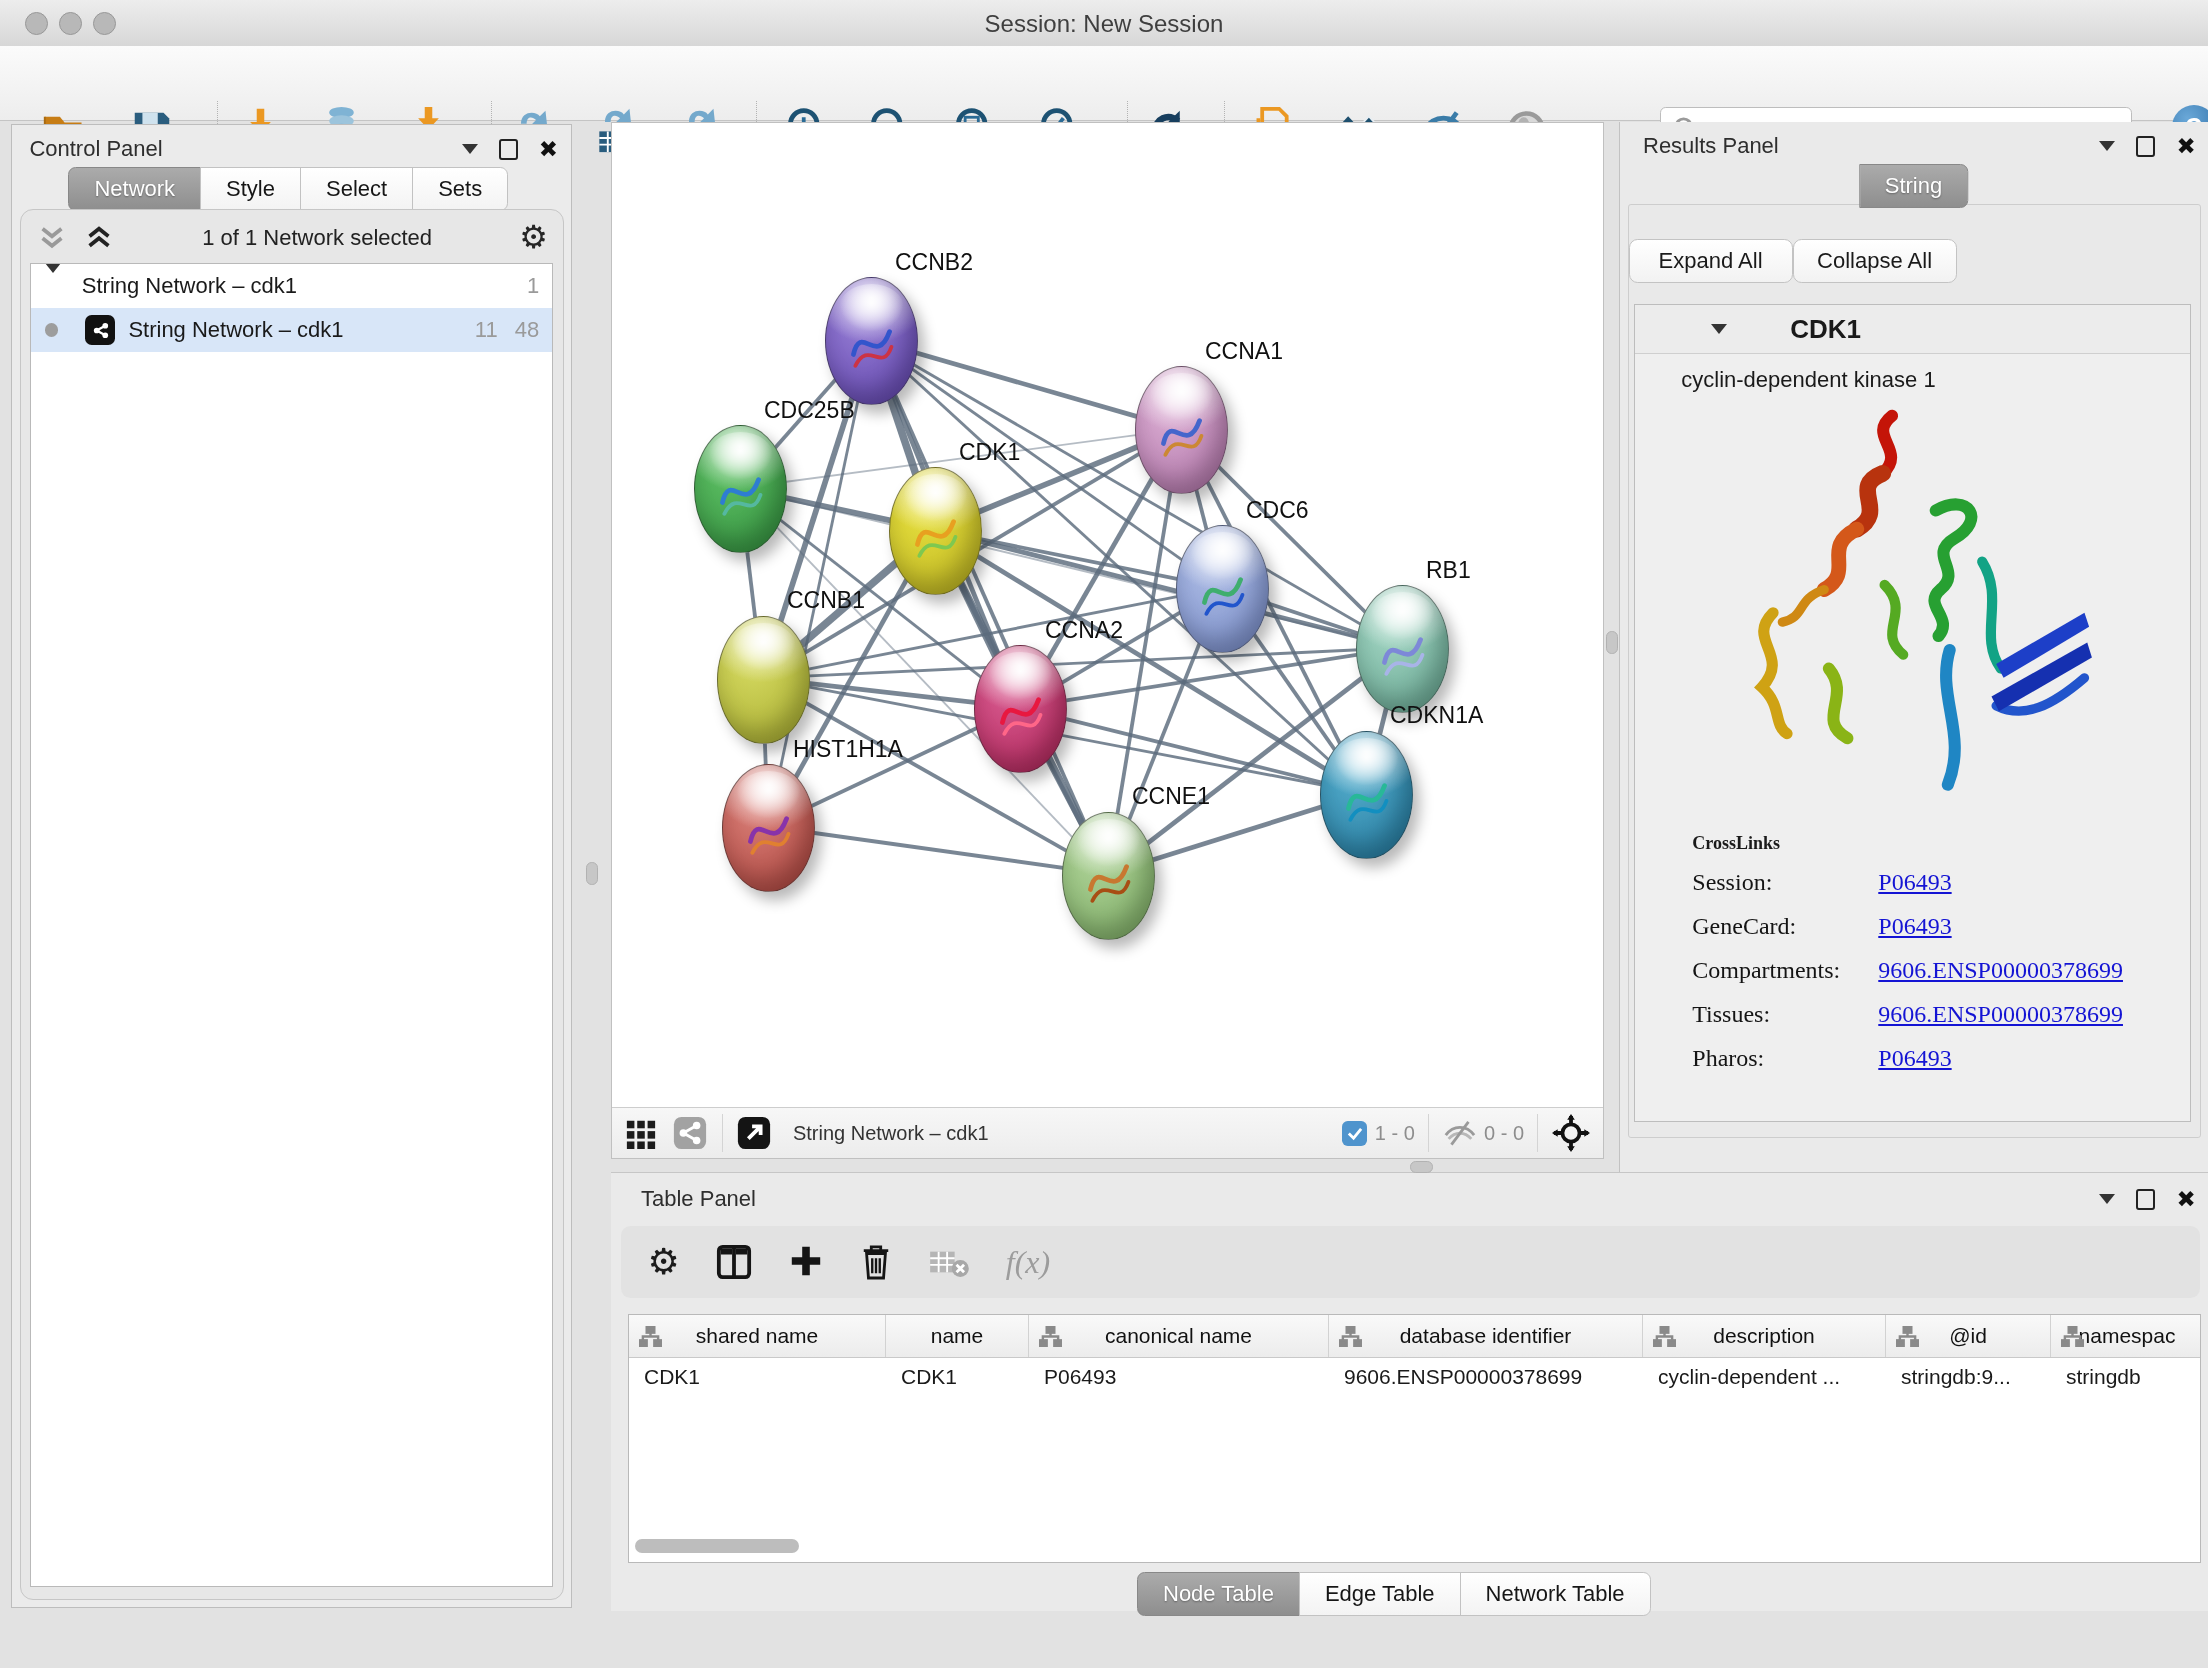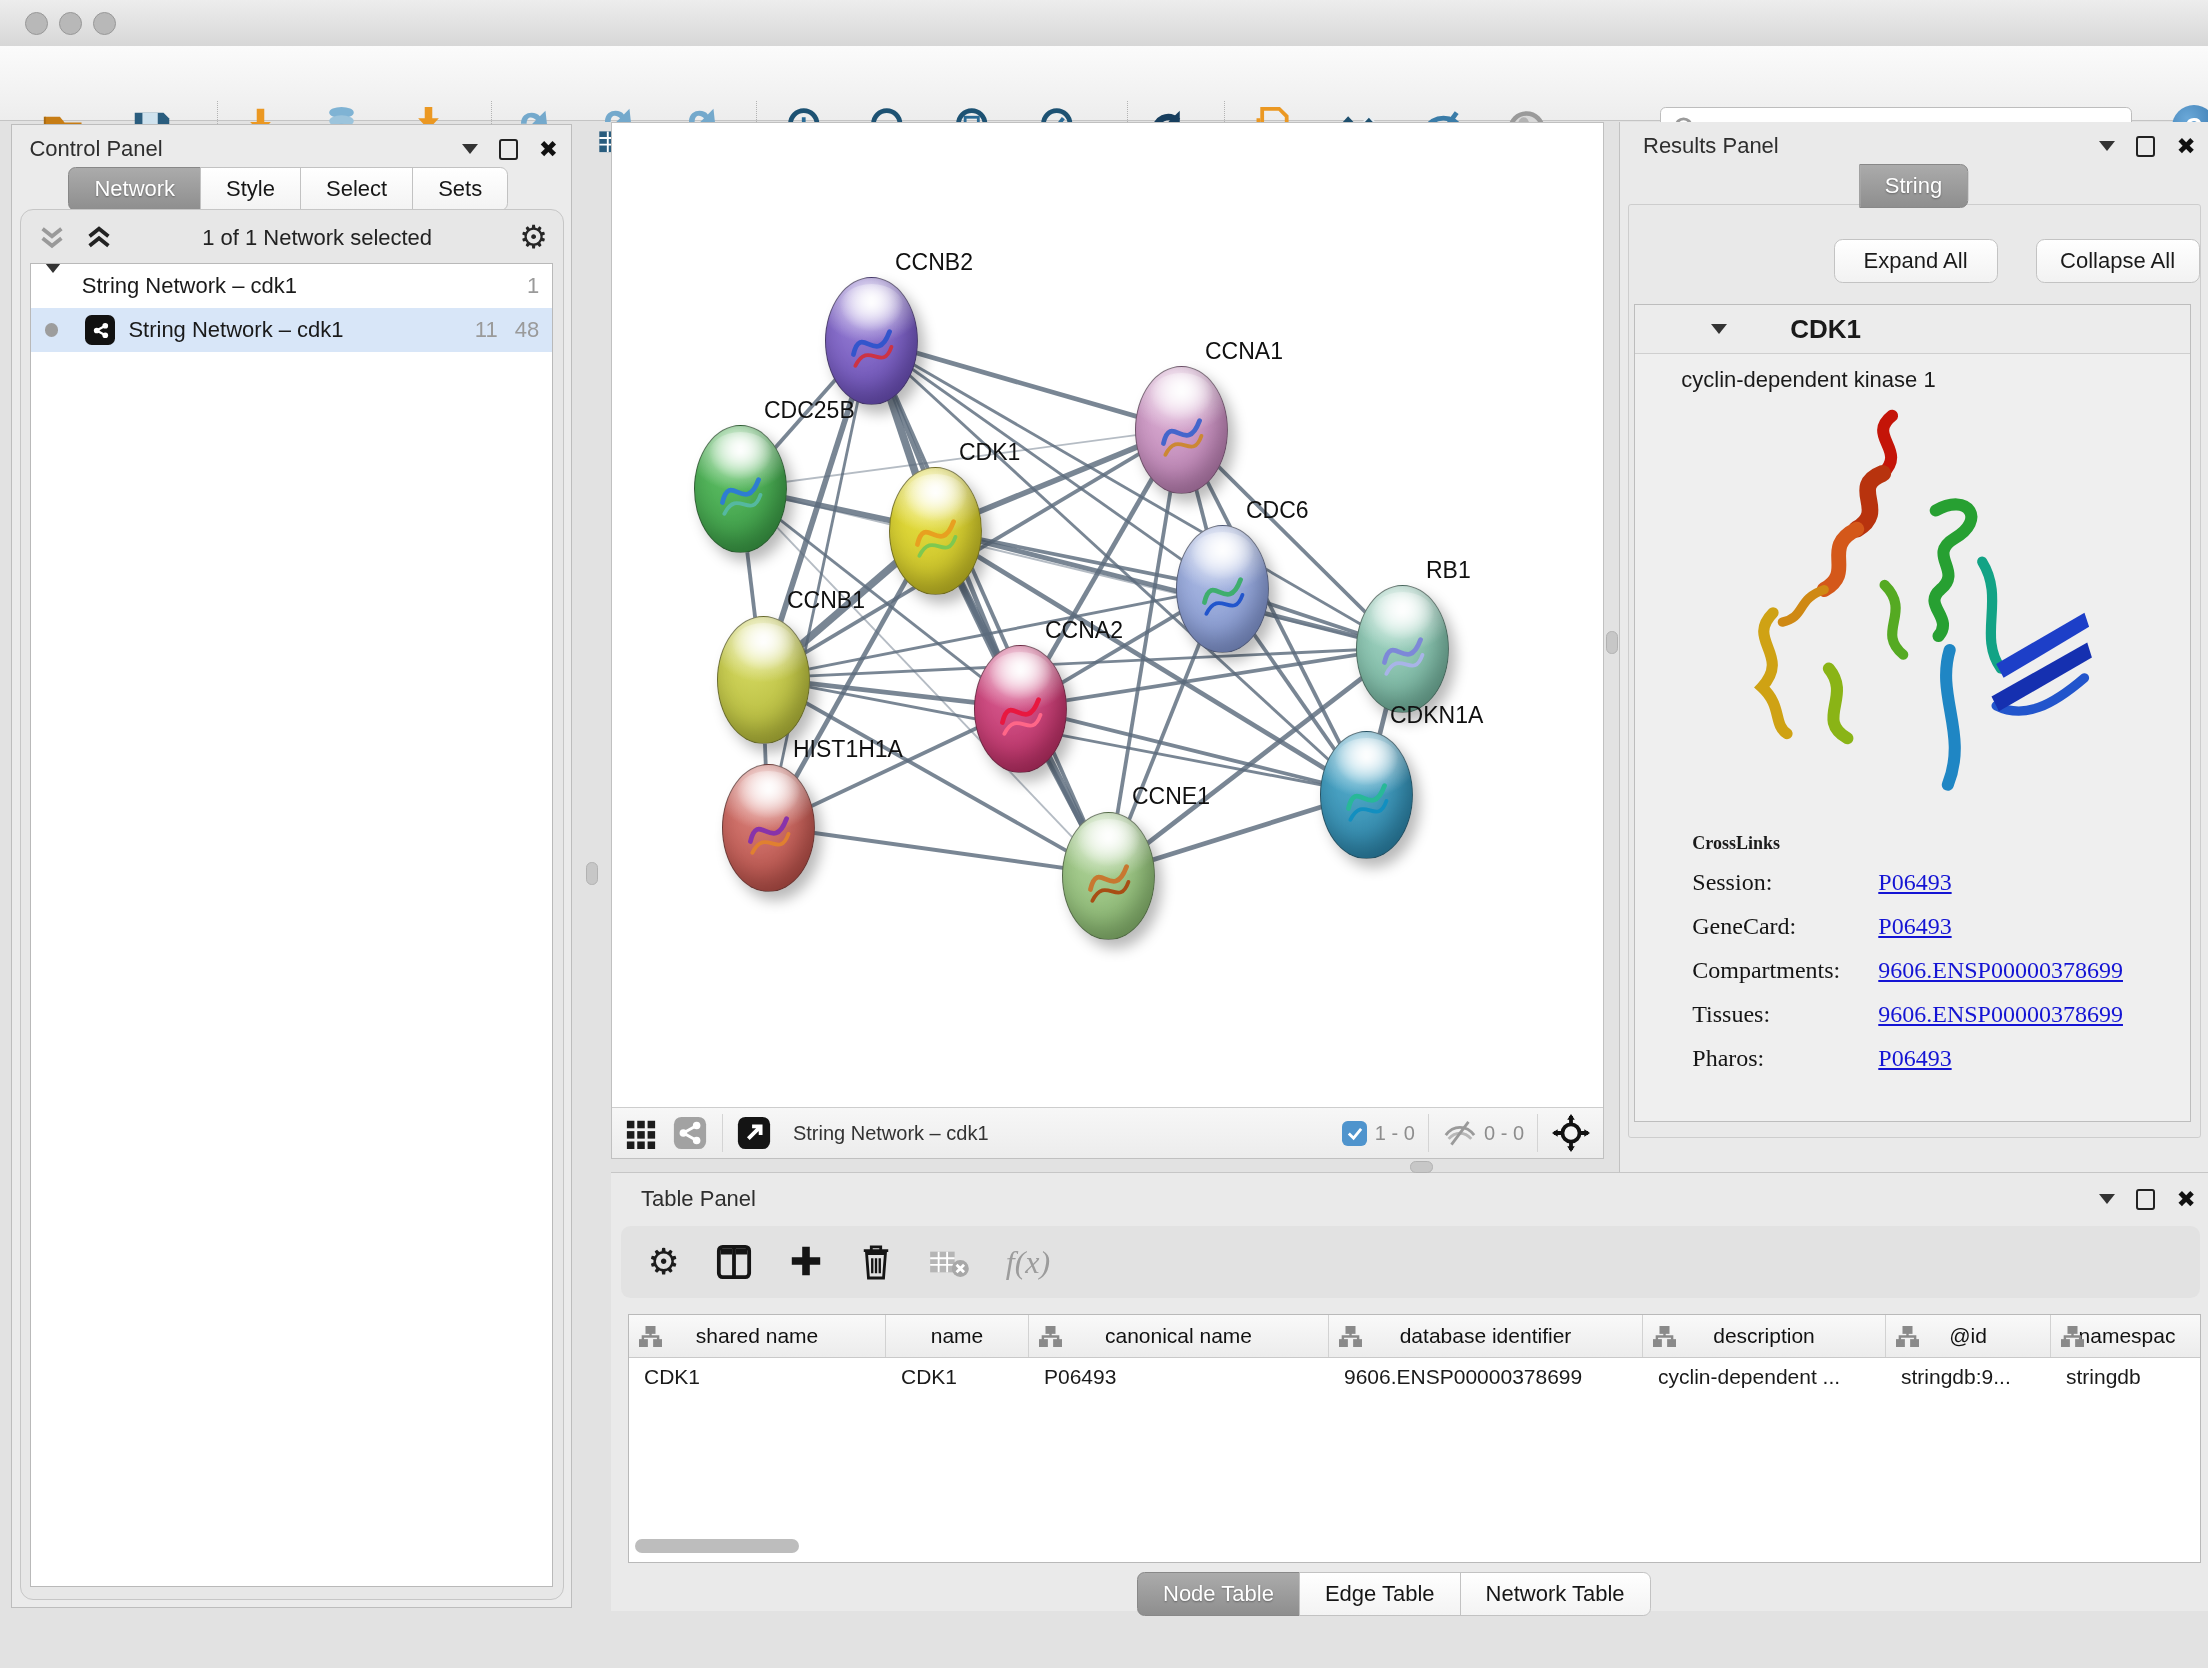--- a/index.html
+++ b/index.html
@@ -64,21 +64,21 @@
   .nv-sep{width:1px;height:38px;background:#d4d4d4;margin:0 13.3px;}
   .nv-cnt{color:#8d8d8d;margin-left:7.6px;}
   .chk{width:25px;height:25px;border-radius:5.7px;background:#4f94cd;display:flex;align-items:center;justify-content:center;}
   
   .results-panel{position:absolute;left:1619px;top:122px;width:590px;height:1050px;background:#eaeaea;
     border-left:1px solid #c2c2c2;box-sizing:border-box;}
   .rp-hdr{position:absolute;left:23px;top:11.4px;right:13.3px;display:flex;align-items:center;}
   .rp-tab{position:absolute;left:50%;top:42px;transform:translateX(-50%);z-index:2;}
   .rp-box{position:absolute;left:7.6px;top:82px;width:573px;height:934px;background:#e9e9e9;
     border:1.9px solid #cdcdcd;border-radius:2.9px;box-sizing:border-box;}
-  .rp-btnrow{display:flex;justify-content:flex-end;gap:38px;margin-top:34px;}
+  .rp-btnrow{display:flex;justify-content:flex-start;margin-top:34px;}
   .rp-btn{min-width:162px;height:42px;border:1px solid #c3c3c3;border-radius:8.6px;
     background:linear-gradient(#ffffff,#f2f2f2);font-size:22px;display:flex;align-items:center;justify-content:center;}
   .rp-section{position:absolute;left:5.7px;top:99px;width:557px;height:818px;border:1px solid #bdbdbd;background:#efefef;box-sizing:border-box;}
   .rp-sec-hdr{height:48px;background:#ececec;border-bottom:1px solid #cfcfcf;display:flex;align-items:center;}
   .rp-gene{font-weight:bold;font-size:26px;margin-left:63px;}
   .rp-desc{font-size:22px;margin:13.3px 0 0 46px;}
   .xlinks{margin:25px 0 0 57px;font-family:"Liberation Serif",serif;}
   .xl-title{font-weight:bold;font-size:18px;margin-bottom:15px;}
   .xl-row{display:flex;font-size:24px;margin-bottom:17px;}
   .xl-label{width:186px;color:#141414;}
@@ -112,20 +112,21 @@
 </style>
 </head>
 <body>
 
 <div class="app">
 
   <div class="titlebar">
     <div class="traffic" style="left:25px"></div>
     <div class="traffic" style="left:59px"></div>
     <div class="traffic" style="left:93px"></div>
+    <div class="win-title">Session: New Session</div>
   </div>
 
   <div class="toolbar">
     <div class="tbi" style="left:66px">
       <svg width="49" height="46" viewBox="0 0 52 48">
           <path d="M4 10 h16 l5 6 h18 v6 H4z" fill="#c77d15"></path>
           <path d="M4 42 L10 20 h40 L46 42z" fill="#f2a93c"></path>
           <path d="M4 10 v32 h42" fill="none" stroke="#a96a10" stroke-width="2"></path>
         </svg>
     </div>

